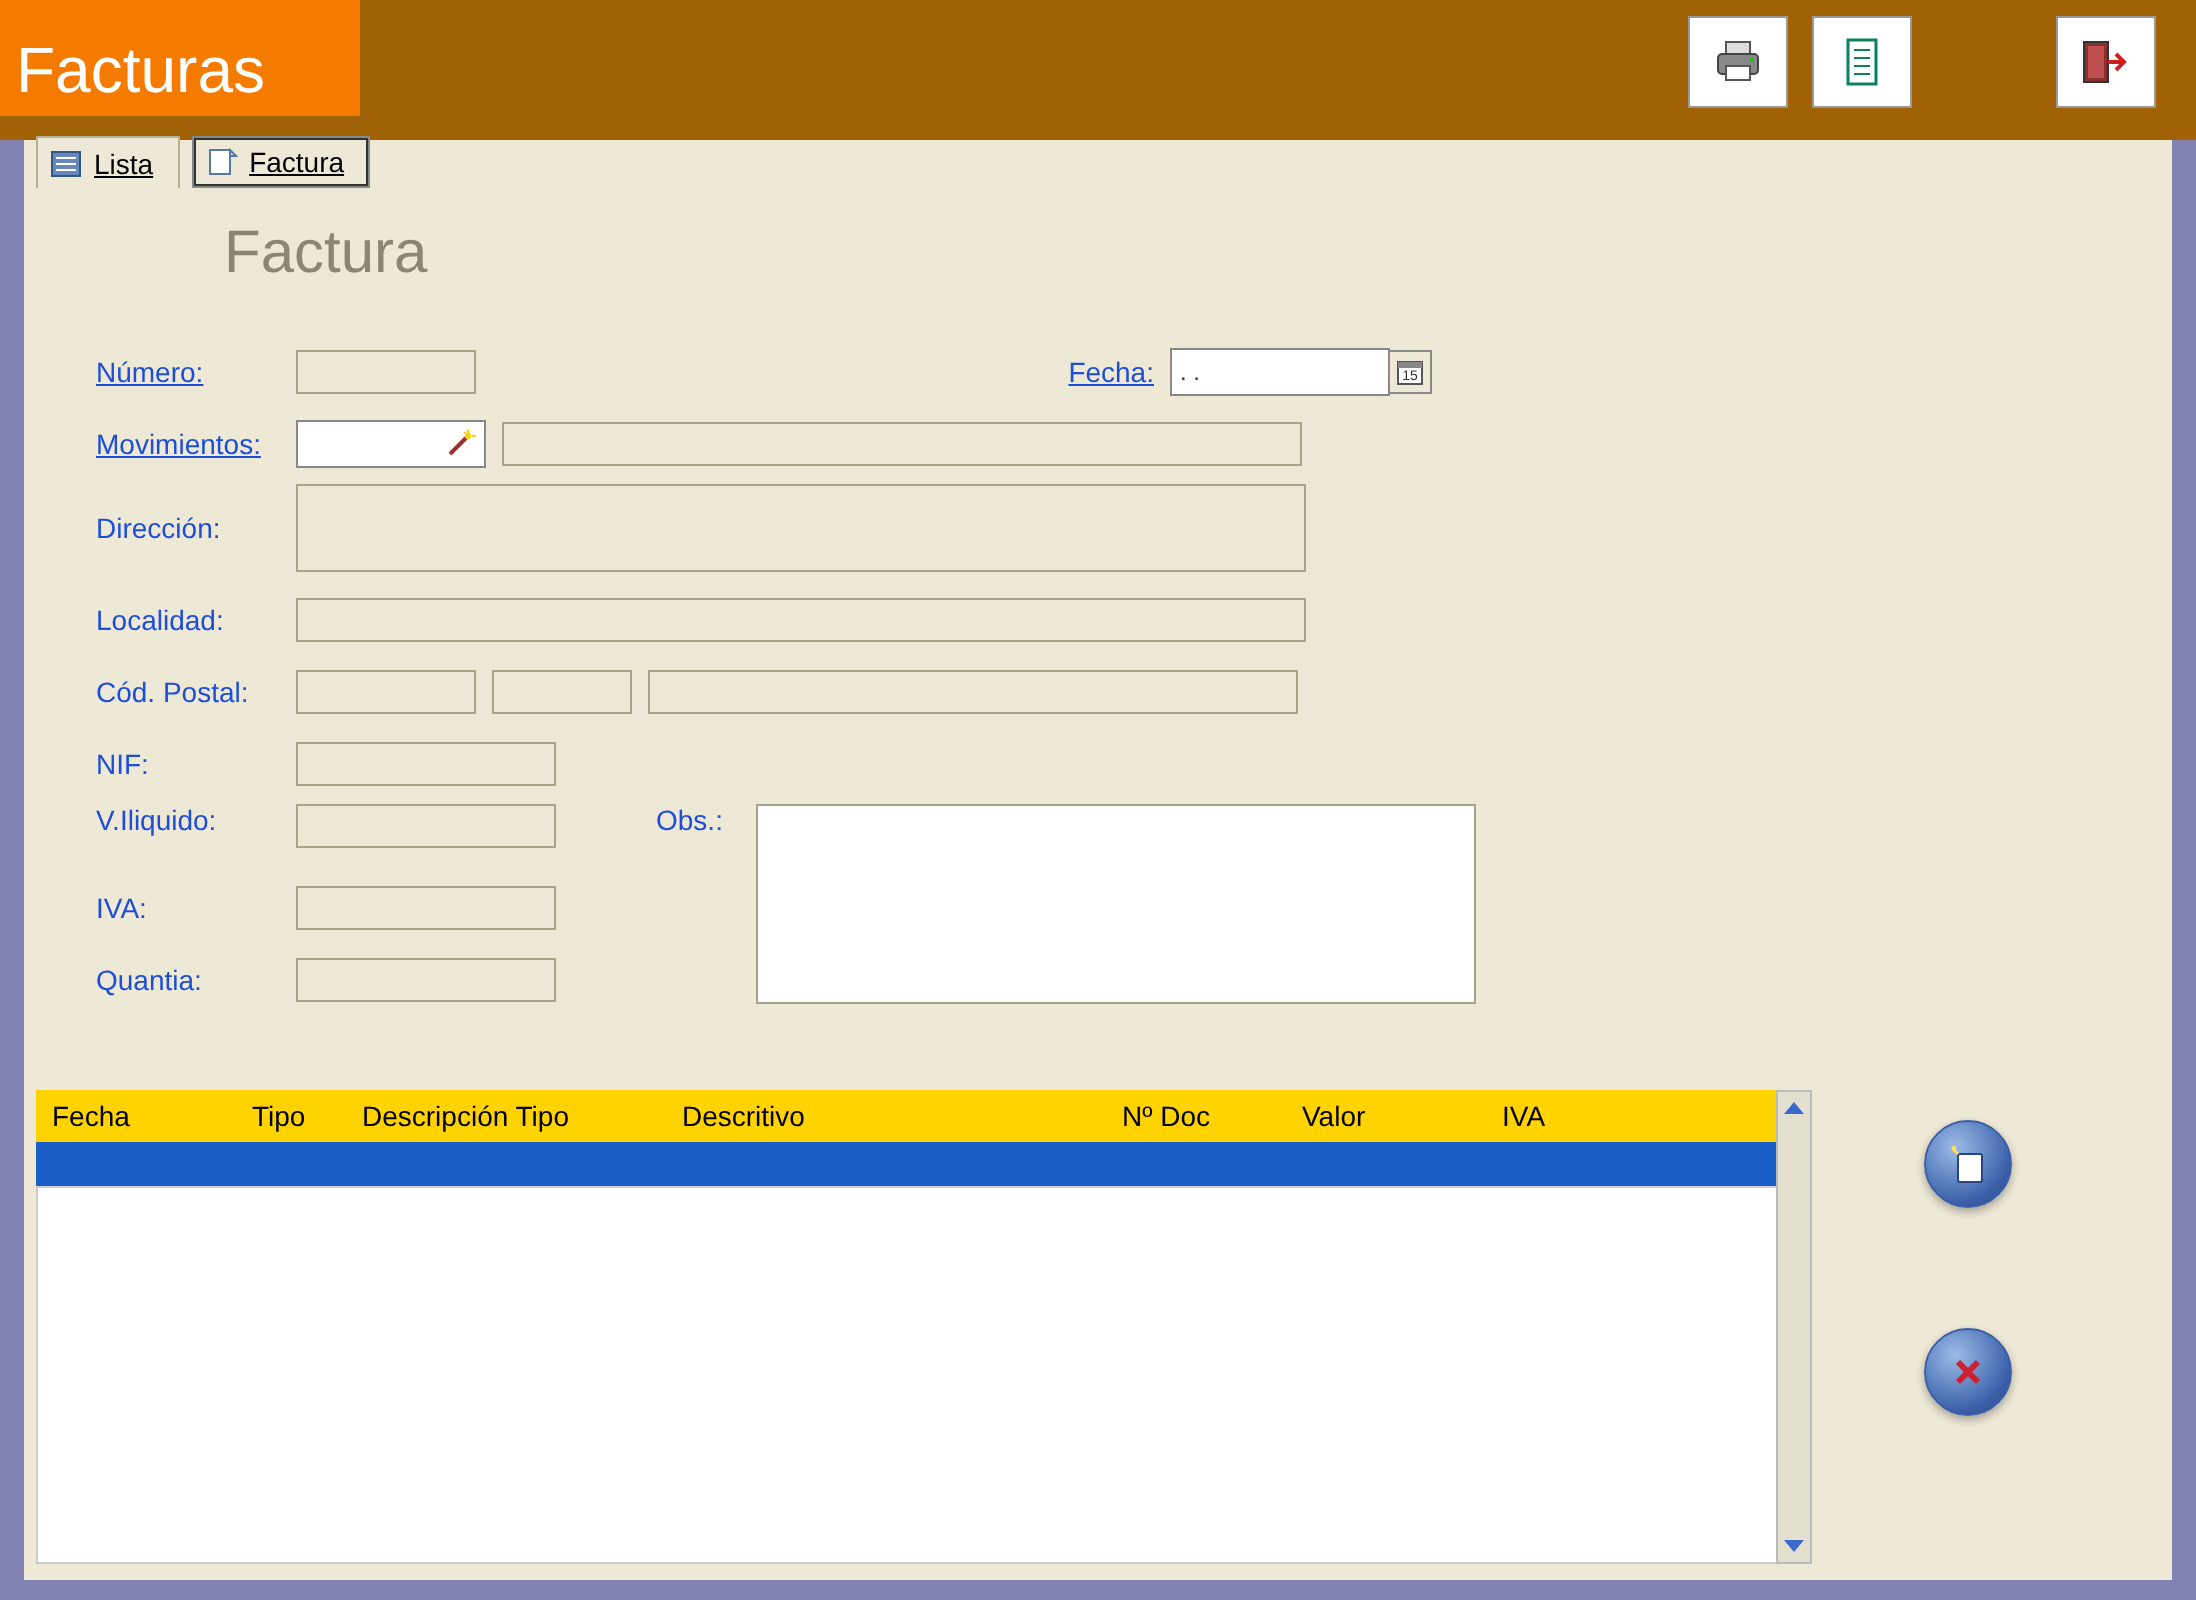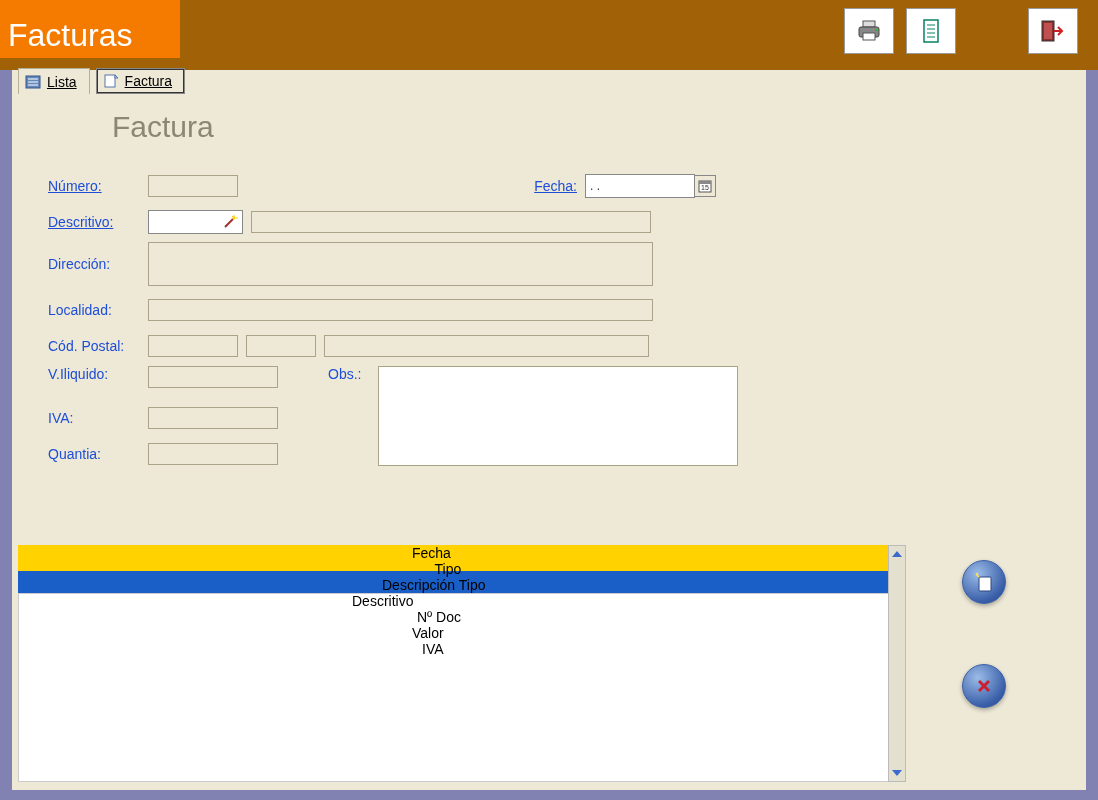--- a/index.html
+++ b/index.html
@@ -180,21 +180,20 @@
     right: 180px;
     bottom: 8px;
   }
   .grid-header {
     background: #ffd200;
     height: 26px;
     display: flex;
     align-items: center;
     font-size: 14px;
     padding: 0 8px;
-    flex-direction: column;
   }
   .gh { flex-shrink: 0; }
   .grid-row {
     height: 22px;
     background: #1a5fc8;
   }
   .grid-body {
     background: #fff;
     height: calc(100% - 48px);
     border: 1px solid #ccc;
@@ -313,21 +312,21 @@
           <svg width="14" height="14" viewBox="0 0 14 14">
               <rect x="1" y="2" width="12" height="11" fill="#fff" stroke="#555"></rect>
               <rect x="1" y="2" width="12" height="3" fill="#888"></rect>
               <text x="7" y="11" font-size="7" text-anchor="middle" fill="#333">15</text>
             </svg>
         </div>
       </div>
     </div>
 
     <div class="form-row">
-      <div class="lbl ul">Descritivo:</div>
+      <div class="lbl ul">Movimientos:</div>
       <div class="prop-input">
         <div class="wand-btn">
           <svg width="16" height="16" viewBox="0 0 16 16">
             <line x1="3" y1="13" x2="11" y2="5" stroke="#a03030" stroke-width="2"></line>
             <circle cx="12" cy="4" r="1.5" fill="#ffcc00"></circle>
             <path d="M12 1 L12 3 M14 4 L16 4 M10 2 L11 3" stroke="#ffcc00"></path>
           </svg>
         </div>
       </div>
       <div class="fld" style="width:400px;margin-left:8px"></div>
@@ -343,20 +342,24 @@
       <div class="fld" style="width:505px"></div>
     </div>
 
     <div class="form-row">
       <div class="lbl">Cód. Postal:</div>
       <div class="fld" style="width:90px"></div>
       <div class="fld" style="width:70px;margin-left:8px"></div>
       <div class="fld" style="width:325px;margin-left:8px"></div>
     </div>
 
+    <div class="form-row">
+      <div class="lbl">NIF:</div>
+      <div class="fld" style="width:130px"></div>
+    </div>
 
     <div class="form-row" style="align-items:flex-start">
       <div class="lbl">V.Iliquido:</div>
       <div class="fld" style="width:130px"></div>
       <div class="lbl" style="width:50px;margin-left:50px">Obs.:</div>
       <div class="fld white" style="width:360px;height:100px"></div>
     </div>
 
     <div class="form-row" style="margin-top:-68px">
       <div class="lbl">IVA:</div>

